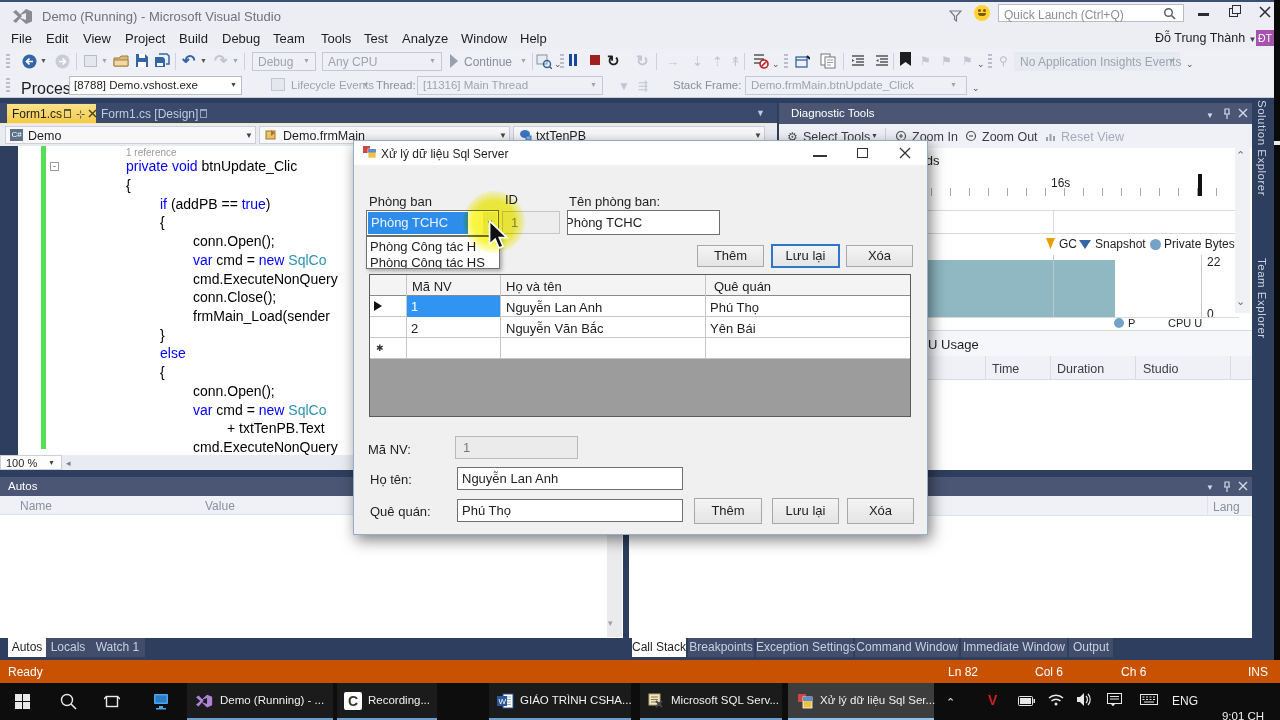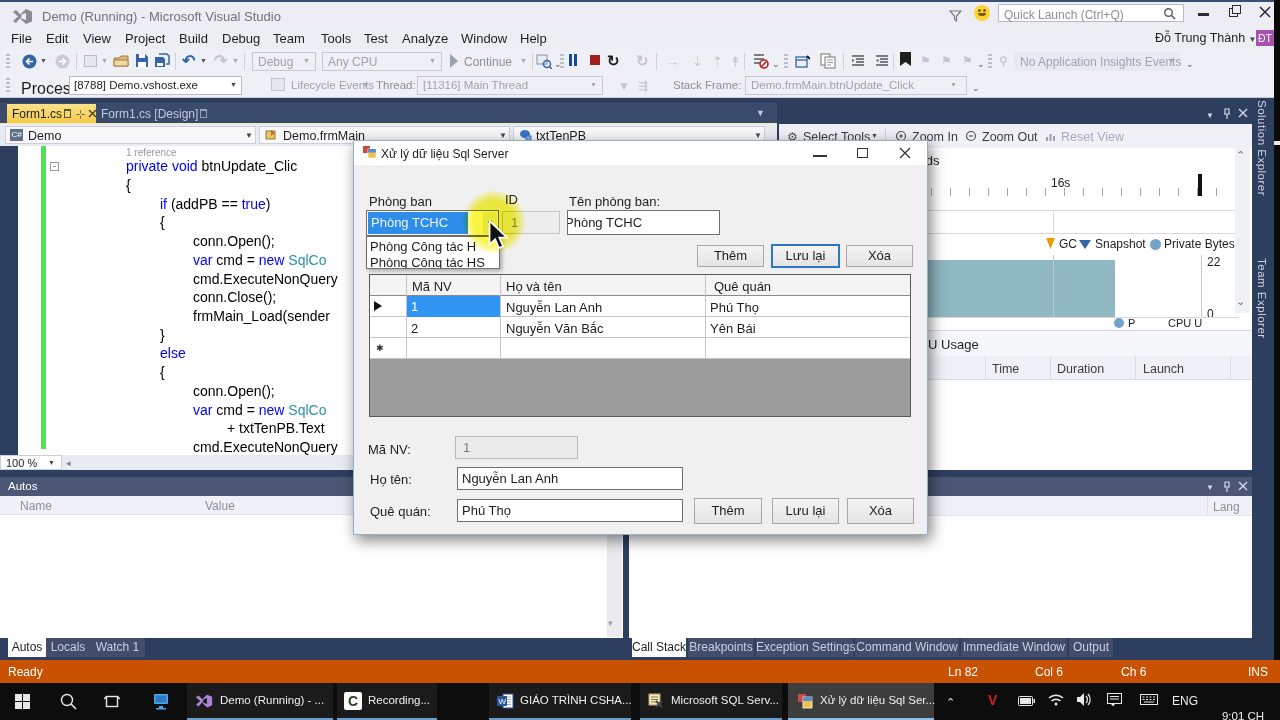--- a/index.html
+++ b/index.html
@@ -245,20 +245,21 @@
 <div class="abs" style="left:227px;top:274px;white-space:pre;text-align:right;">+ txtTenPB.Text</div>
 <div class="abs" style="left:193px;top:293px;white-space:pre;">cmd.ExecuteNonQuery</div>
 </div>
 
 <div class="abs" style="left:0;top:455px;width:777px;height:15px;background:#e9ebf3;"></div>
 <div class="abs" style="left:0;top:455px;width:62px;height:15px;background:#fdfdfd;border:1px solid #cccedb;"></div>
 <div class="abs" style="left:6px;top:457px;font-size:11px;color:#1e1e1e;">100 %</div>
 <div class="abs" style="left:48px;top:459px;font-size:7px;color:#444;">▼</div>
 <div class="abs" style="left:66px;top:458px;font-size:9px;color:#7a8094;">◂</div>
 
+<div class="abs ptitle" style="left:779px;top:103px;width:473px;height:21px;line-height:21px;"><span style="margin-left:12px;">Diagnostic Tools</span></div>
 <div class="abs" style="left:1206px;top:111px;font-size:8px;color:#d6dae6;">▼</div>
 <svg class="abs" style="left:1222px;top:108px;" width="10" height="12">
       <path d="M3,1 h4 v5 h-4 Z M2,6 h6 M5,6 v5" stroke="#d6dae6" stroke-width="1.2" fill="none"></path>
     </svg>
 <svg class="abs" style="left:1238px;top:108px;" width="10" height="10">
       <path d="M1,1 L9,9 M9,1 L1,9" stroke="#d6dae6" stroke-width="1.4"></path>
     </svg>
 <div class="abs" style="left:779px;top:124px;width:473px;height:24px;background:#eff1f7;"></div>
 <div id="diagtb" class="abs" style="left:779px;top:124px;width:473px;height:24px;font-size:12.5px;color:#3b3b44;">
 <div class="abs" style="left:8px;top:6px;font-size:12px;color:#555;">⚙</div>
@@ -311,21 +312,21 @@
 <div class="abs" style="left:335px;top:170px;width:10px;height:10px;border-radius:5px;background:#74a2c8;"></div>
 <div class="abs" style="left:349px;top:169px;font-size:11px;">P</div>
 <div class="abs" style="left:389px;top:169px;font-size:11px;">CPU U</div>
 <div class="abs" style="left:70px;top:170px;font-size:11px;color:#555;">⌄</div>
 
 <div class="abs" style="left:0;top:182px;width:473px;height:26px;background:#f6f7fb;border-top:1px solid #d9d9d9;"></div>
 <div class="abs" style="left:131px;top:189px;font-size:13px;color:#1e1e1e;">CPU Usage</div>
 <div class="abs" style="left:0;top:208px;width:473px;height:24px;background:#eff1f7;border-bottom:1px solid #d9dce6;"></div>
 <div class="abs" style="left:213px;top:214px;font-size:12.5px;color:#3b3b44;">Time</div>
 <div class="abs" style="left:278px;top:214px;font-size:12.5px;color:#3b3b44;">Duration</div>
-<div class="abs" style="left:364px;top:214px;font-size:12.5px;color:#3b3b44;">Launch</div>
+<div class="abs" style="left:364px;top:214px;font-size:12.5px;color:#3b3b44;">Studio</div>
 <div class="abs" style="left:206px;top:208px;width:1px;height:24px;background:#d9dce6;"></div>
 <div class="abs" style="left:271px;top:208px;width:1px;height:24px;background:#d9dce6;"></div>
 <div class="abs" style="left:356px;top:208px;width:1px;height:24px;background:#d9dce6;"></div>
 <div class="abs" style="left:451px;top:208px;width:1px;height:24px;background:#d9dce6;"></div>
 
 <div class="abs" style="left:456px;top:0;width:15px;height:165px;background:#f0f1f5;"></div>
 <div class="abs" style="left:457px;top:1px;font-size:11px;color:#6a7080;">⌃</div>
 <div class="abs" style="left:457px;top:147px;font-size:11px;color:#6a7080;">⌄</div>
 </div>
 

